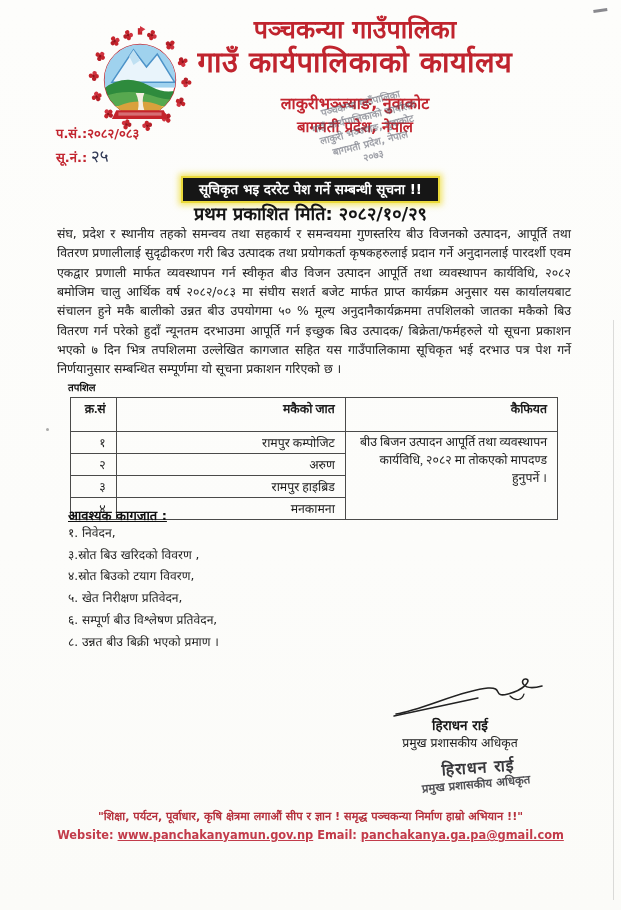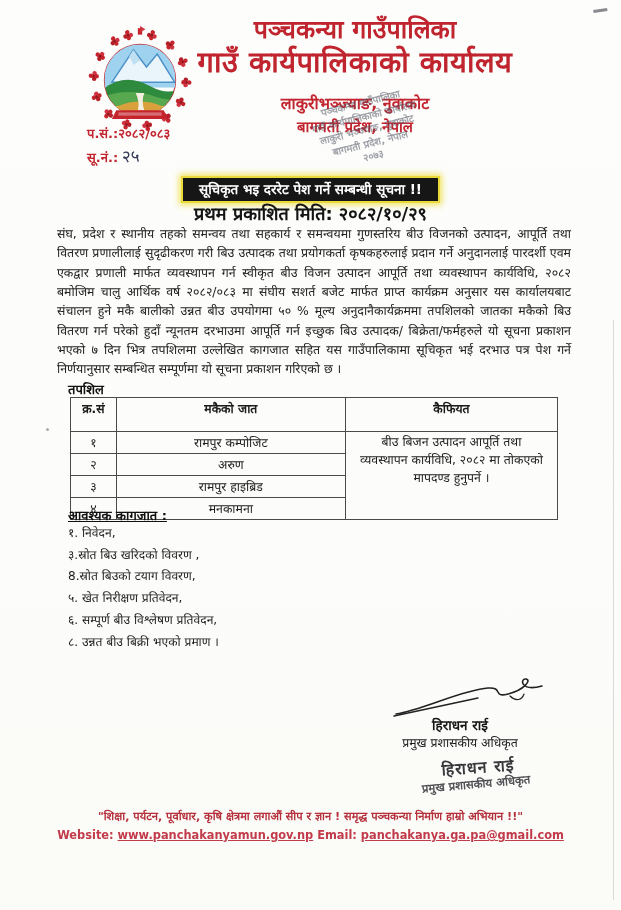--- a/index.html
+++ b/index.html
@@ -12,44 +12,44 @@
   }
   
   .emblem { position:absolute; left:86px; top:26px; width:108px; height:108px; }
   .head-text { position:absolute; left:170px; top:14px; width:370px; text-align:center; }
   .muni-title  { color:#c0242e; font-weight:bold; font-size:25px; line-height:1.25; }
   .office-title{ color:#c0242e; font-weight:bold; font-size:29px; line-height:1.2; letter-spacing:0.5px; }
   .addr1 { color:#c2252f; font-weight:bold; font-size:16px; margin-top:12px; }
   .addr2 { color:#c2252f; font-weight:bold; font-size:15px; margin-top:2px; }
   
   .refblock { position:absolute; left:56px; top:124px; line-height:1.5; }
-  .refline { color:#c2252f; font-weight:bold; font-size:13px;margin-left:31px; }
+  .refline { color:#c2252f; font-weight:bold; font-size:13px; }
   .hand-num { display:inline-block; color:#323a56; font-size:17px; font-weight:normal;
               transform:rotate(-3deg); margin-left:4px; font-family:"DejaVu Serif", serif; }
   
   .wm-stamp { position:absolute; left:292px; top:96px; width:150px; text-align:center;
               transform:rotate(-14deg); color:rgba(84,88,102,0.55); font-size:10px;
               line-height:1.35; font-weight:bold; pointer-events:none; }
   
   .title-banner { position:absolute; left:0; right:0; top:176px; text-align:center; }
   .title-banner span {
     display:inline-block; background:#161616; color:#ffffff; font-weight:bold;
     font-size:13.5px; padding:2px 16px 3px;
     border:2px solid #ead93a; box-shadow:0 0 6px 2px rgba(238,222,70,0.85);
   }
   .pub-date { position:absolute; left:0; right:0; top:201px; text-align:center;
               font-weight:bold; font-size:18px; color:#141414; }
   
   .body-par { position:absolute; left:57px; top:224px; width:514px;
               font-size:12.4px; line-height:1.56; text-align:justify; color:#222; }
   
-  .tbl-caption { position:absolute; left:68px; top:380px; font-weight:bold; font-size:13px; color:#111;font-family:Liberation Serif, serif; }
+  .tbl-caption { position:absolute; left:68px; top:380px; font-weight:bold; font-size:10px; color:#111;font-family:Liberation Serif, serif; }
   table.details { position:absolute; left:70px; top:397px; width:488px;
                   border-collapse:collapse; font-size:12.3px; color:#1c1c1c; }
-  table.details th, table.details td { border:1.4px solid #4a4a4a; padding:2px 10px; text-align:center; }
+  table.details th, table.details td { border:1.4px solid #4a4a4a; padding:2px 10px; text-align:right;font-family:Liberation Serif, serif; }
   table.details th { font-weight:bold; height:34px; vertical-align:top; }
   table.details td { height:18px; }
   td.sn { width:46px; }
   td.variety { width:245px; }
   td.remark { width:226px; vertical-align:top; line-height:1.45; }
   
   .docs-head { position:absolute; left:68px; top:506px; font-weight:bold; font-size:13px;
                text-decoration:underline; color:#111; }
   .doc-list { position:absolute; left:68px; top:526px; width:500px; font-size:12.1px;
               line-height:1.3; color:#1c1c1c; }
@@ -188,21 +188,21 @@
       <td class="sn">४</td>
       <td class="variety">मनकामना</td>
     </tr>
   </tbody>
     </table>
 
   <div class="docs-head">आवश्यक कागजात :</div>
   <div class="doc-list">
     <div class="itm">१. निवेदन,</div>
     <div class="itm">३.स्रोत बिउ खरिदको विवरण ,</div>
-    <div class="itm">8.स्रोत बिउको टयाग विवरण,</div>
+    <div class="itm">४.स्रोत बिउको टयाग विवरण,</div>
     <div class="itm">५. खेत निरीक्षण प्रतिवेदन,</div>
     <div class="itm">६. सम्पूर्ण बीउ विश्लेषण प्रतिवेदन,</div>
     <div class="itm">८. उन्नत बीउ बिक्री भएको प्रमाण ।</div>
   </div>
 
   <svg class="sig-scribble" viewBox="0 0 160 44" aria-hidden="true">
     <path d="M4 38 C 30 34, 70 14, 96 12 C 112 11, 100 22, 116 18 C 132 14, 140 4, 134 3 C 128 2, 128 16, 150 10" fill="none" stroke="#222" stroke-width="1.6" stroke-linecap="round"></path>
     <path d="M2 40 L 86 22" fill="none" stroke="#222" stroke-width="1.4" stroke-linecap="round"></path>
     <path d="M118 20 C 124 26, 130 24, 132 18" fill="none" stroke="#222" stroke-width="1.2" stroke-linecap="round"></path>
   </svg>

